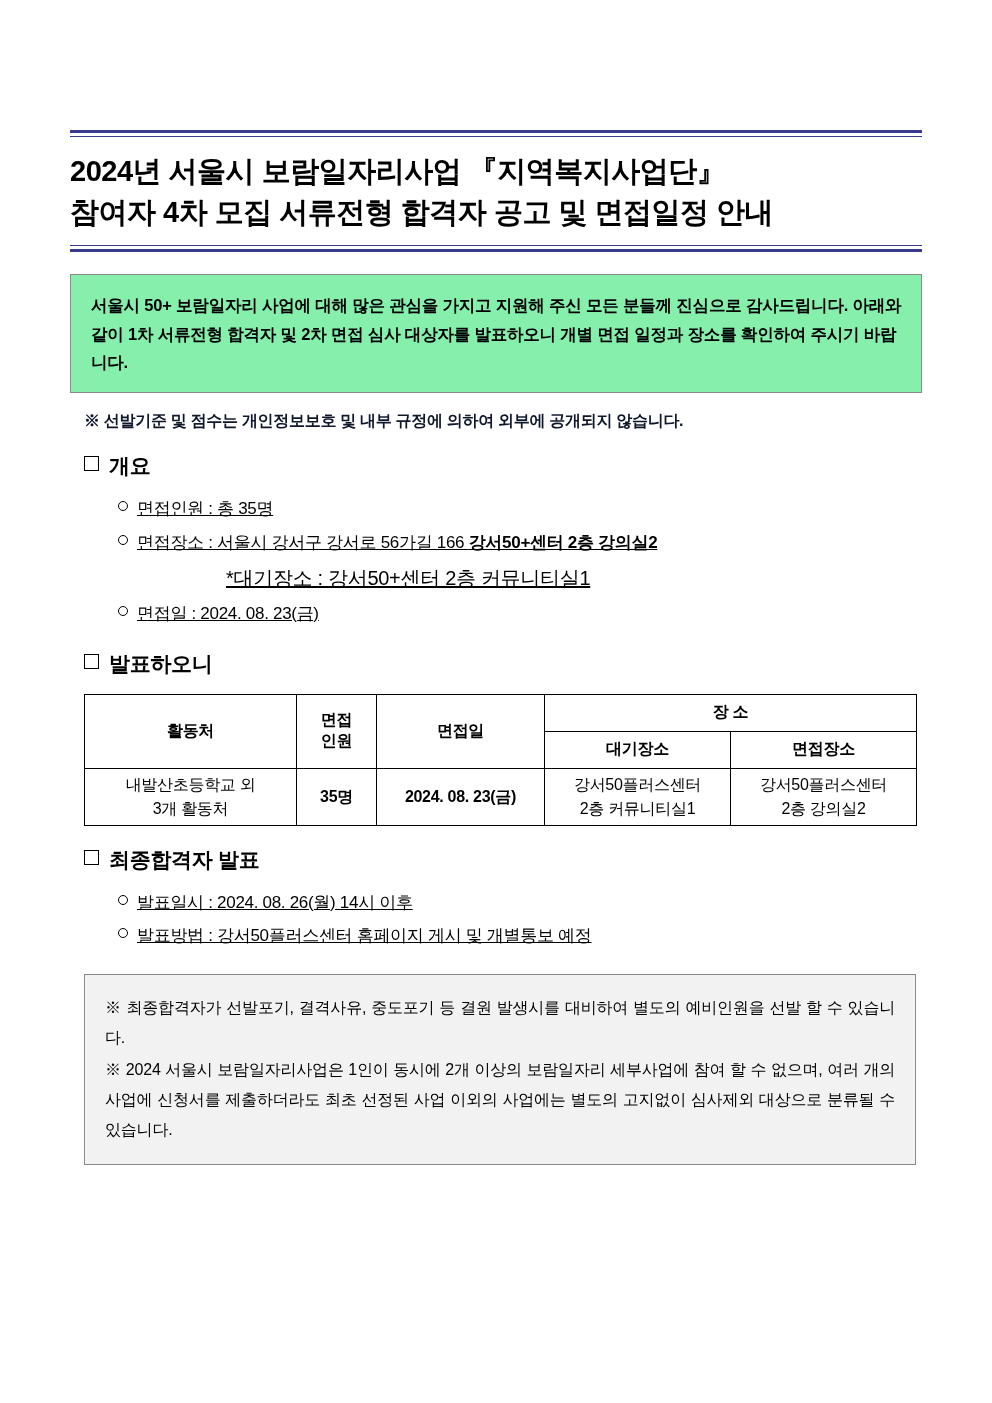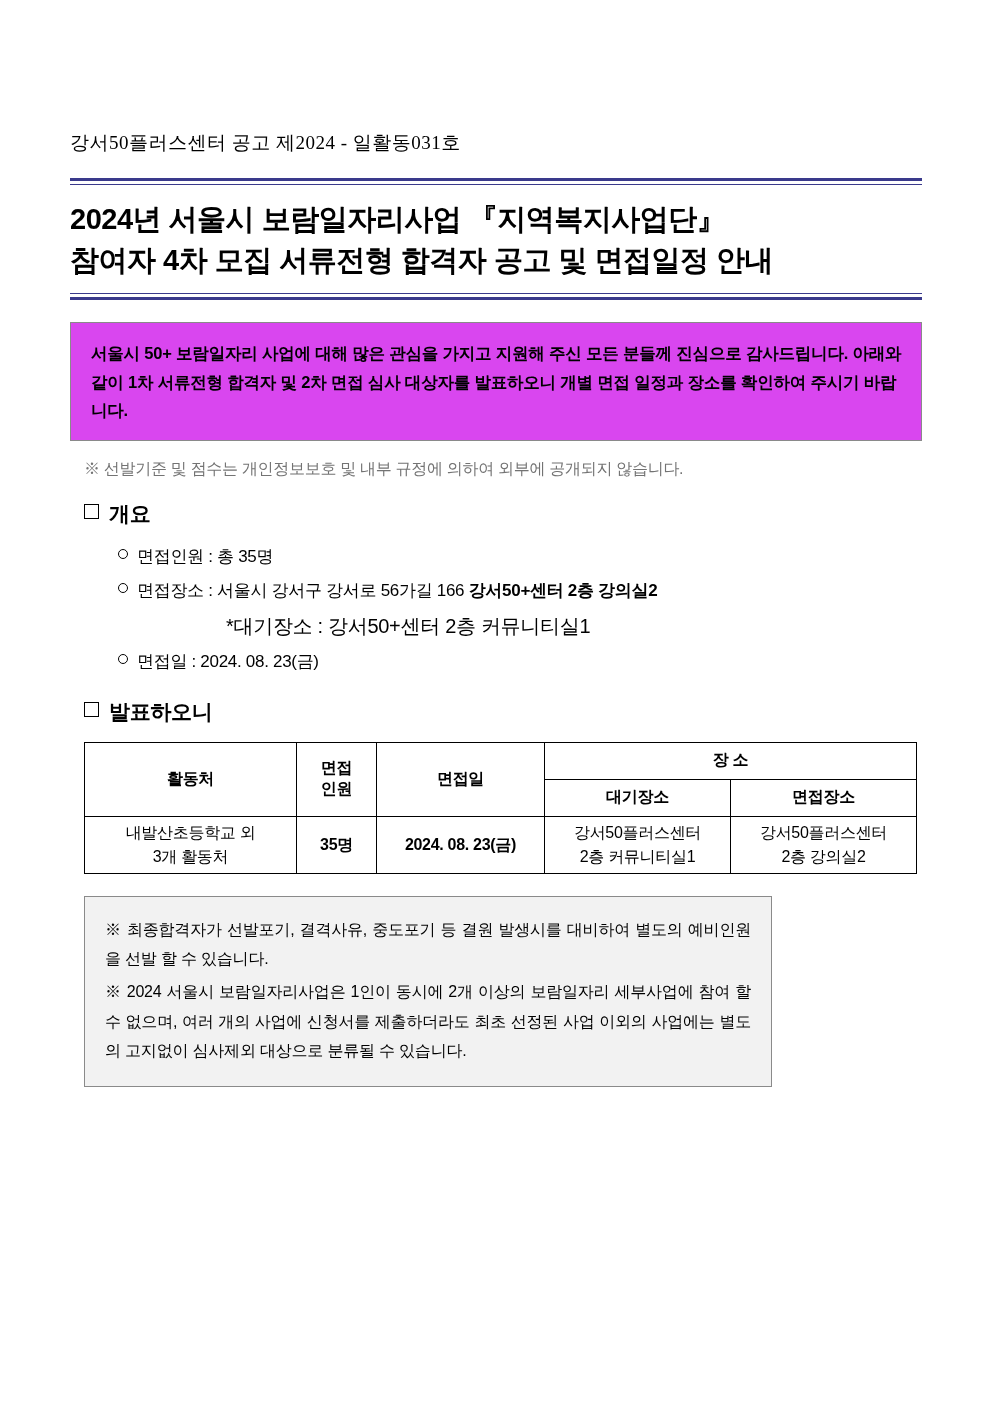--- a/index.html
+++ b/index.html
@@ -40,30 +40,30 @@
   }
   .title {
     text-align: left;
     font-size: 29px;
     font-weight: bold;
     line-height: 1.42;
     letter-spacing: -0.5px;
   }
   .intro-box {
     border: 1px solid #8a8a8a;
-    background: #d946ef;
+    background: #86efac;
     padding: 16px 18px 16px 20px;
     font-size: 16.5px;
     font-weight: bold;
     line-height: 1.72;
     letter-spacing: -0.2px;
   }
   .notice-line {
-    color: #737373;
-    font-weight: normal;
+    color: #0f172a;
+    font-weight: bold;
     font-size: 16px;
     margin: 18px 0 0 14px;
     letter-spacing: -0.3px;
   }
   .section {
     margin-top: 20px;
   }
   .section-heading {
     font-size: 21px;
     font-weight: bold;
@@ -74,20 +74,21 @@
     display: inline-block;
     width: 13px;
     height: 13px;
     border: 1.6px solid #000;
     margin-right: 10px;
     vertical-align: 2px;
   }
   .bullets {
     margin-top: 12px;
     margin-left: 48px;
+    text-decoration: underline;
   }
   .bullet {
     font-size: 17px;
     line-height: 1.95;
     letter-spacing: -0.3px;
   }
   .bullet .circ {
     display: inline-block;
     width: 8px;
     height: 8px;
@@ -129,41 +130,40 @@
     line-height: 1.5;
   }
   .cell-2l {
     line-height: 1.55;
   }
   .notes-box {
     border: 1px solid #8a8a8a;
     background: #f2f2f2;
     margin-top: 22px;
     margin-left: 14px;
-    width: 688px;
+    width: 832px;
     box-sizing: border-box;
     padding: 18px 20px 20px 20px;
     font-size: 16px;
     line-height: 1.85;
     letter-spacing: -0.2px;
     text-align: justify;
   }
   .notes-box p {
     margin: 0;
   }
   .notes-box p + p {
     margin-top: 3px;
   }
 </style>
 </head>
 <body>
 
 <div class="page">
 
-  <div class="doc-number">강서50플러스센터 공고 제2024  - 일활동031호</div>
 
   <div class="rule-top"></div>
 
   <div class="title">
     <div>2024년 서울시 보람일자리사업 『지역복지사업단』</div>
     <div>참여자 4차 모집 서류전형 합격자 공고 및 면접일정 안내</div>
   </div>
 
   <div class="rule-bottom"></div>
 
@@ -231,19 +231,32 @@
           </td>
           <td class="cell-2l">
             <div>강서50플러스센터</div>
             <div>2층 강의실2</div>
           </td>
         </tr>
       </tbody>
     </table>
   </div>
 
+  <div class="section">
+    <div class="section-heading">
+      <span class="box-mark"></span><span>최종합격자 발표</span>
+    </div>
+    <div class="bullets">
+      <div class="bullet">
+        <span class="circ"></span><span>발표일시 : 2024. 08. 26(월) 14시 이후</span>
+      </div>
+      <div class="bullet">
+        <span class="circ"></span><span>발표방법 : 강서50플러스센터 홈페이지 게시 및 개별통보 예정</span>
+      </div>
+    </div>
+  </div>
 
   <div class="notes-box">
     <p>※ 최종합격자가 선발포기, 결격사유, 중도포기 등 결원 발생시를 대비하여 별도의 예비인원을 선발 할 수 있습니다.</p>
     <p>※ 2024 서울시 보람일자리사업은 1인이 동시에 2개 이상의 보람일자리 세부사업에 참여 할 수 없으며, 여러 개의 사업에 신청서를 제출하더라도 최초 선정된 사업 이외의 사업에는 별도의 고지없이 심사제외 대상으로 분류될 수 있습니다.</p>
   </div>
 
 </div>
 
 </body></html>

